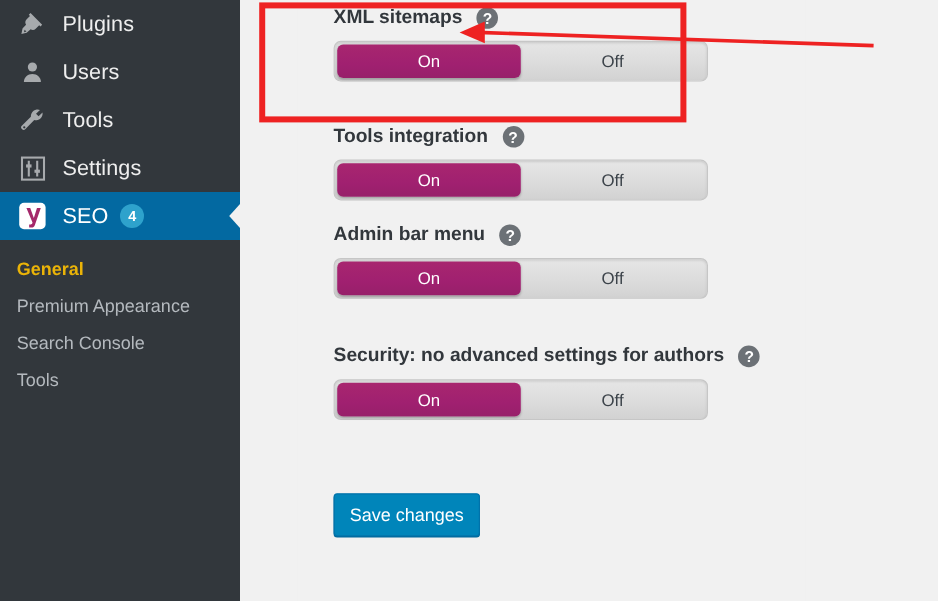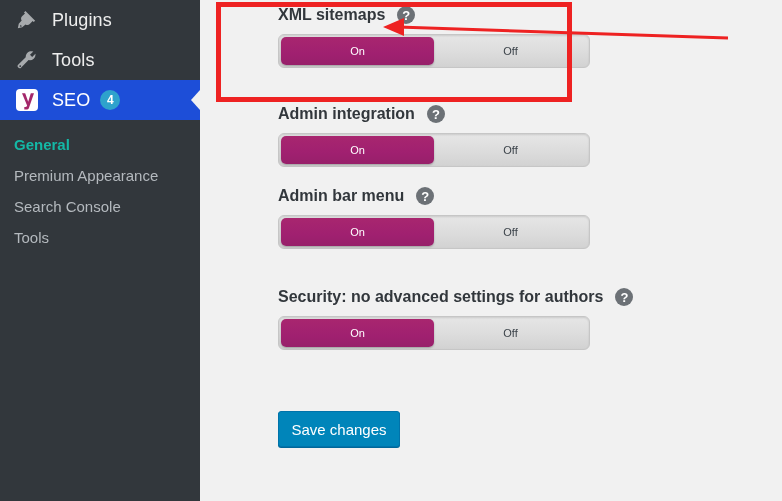--- a/index.html
+++ b/index.html
@@ -48,21 +48,21 @@
     margin-right: 10px;
     display: flex;
     align-items: center;
     justify-content: center;
     flex: none;
   }
   .nav-item .nav-icon svg { display: block; }
   .nav-label { white-space: nowrap; }
 
   .nav-item.current {
-    background: #1d4ed8;
+    background: #0369a1;
     color: #ffffff;
     font-weight: 400;
   }
   .nav-item.current .nav-arrow {
     position: absolute;
     right: 0;
     top: 50%;
     transform: translateY(-50%);
     width: 0;
     height: 0;
@@ -90,21 +90,21 @@
     padding-top: 9px;
   }
   .submenu-item {
     display: block;
     padding: 7px 0 7px 14px;
     color: #b4b9be;
     font-size: 15px;
     white-space: nowrap;
   }
   .submenu-item.active {
-    color: #14b8a6;
+    color: #eab308;
     font-weight: bold;
   }
 
   
   .main {
     position: absolute;
     left: 200px;
     top: 0;
     right: 0;
     height: 501px;
@@ -149,21 +149,21 @@
     align-items: stretch;
     box-sizing: border-box;
     position: relative;
     padding: 2px;
   }
   .toggle-opt {
     flex: 1 1 50%;
     display: flex;
     align-items: center;
     justify-content: center;
-    font-size: 11px;
+    font-size: 14px;
     color: #3c434a;
     border-radius: 5px;
     box-sizing: border-box;
     user-select: none;
   }
   .toggle-opt.selected {
     background: linear-gradient(180deg, #a8266f 0%, #a02070 60%, #97206a 100%);
     color: #ffffff;
     box-shadow: 0 1px 2px rgba(0,0,0,0.25);
   }
@@ -215,31 +215,51 @@
 
     <div class="nav-item" style="top:0">
       <span class="nav-icon">
         <svg width="22" height="22" viewBox="0 0 24 24" fill="#a7aaad">
           <path d="M10.3 2.1l-1.6 1.6 1.1 1.1-3.2 3.2c-1.3 1.3-1.4 3.2-.4 4.6L3 16.2 2 21l4.8-1 3.6-3.2c1.4 1 3.3.9 4.6-.4l3.2-3.2 1.1 1.1 1.6-1.6-10.6-10.6zM6.6 18.9l-2.2.5.5-2.2 1.7 1.7z"></path>
         </svg>
       </span>
       <span class="nav-label">Plugins</span>
     </div>
 
+    <div class="nav-item">
+      <span class="nav-icon">
+        <svg width="20" height="22" viewBox="0 0 24 24" fill="#a7aaad">
+          <circle cx="12" cy="7" r="4.6"></circle>
+          <path d="M3.5 22c0-4.7 3.8-8 8.5-8s8.5 3.3 8.5 8H3.5z"></path>
+        </svg>
+      </span>
+      <span class="nav-label">Users</span>
+    </div>
 
     <div class="nav-item">
       <span class="nav-icon">
         <svg width="22" height="22" viewBox="0 0 24 24" fill="#a7aaad">
           <path d="M21.2 5.1l-3.6 3.6-2.3-2.3 3.6-3.6A6.2 6.2 0 0 0 10.6 9l-8 8a2.2 2.2 0 1 0 3.1 3.1l8-8a6.2 6.2 0 0 0 7.5-7zM4.6 19.7a1 1 0 1 1 0-2.1 1 1 0 0 1 0 2.1z"></path>
         </svg>
       </span>
       <span class="nav-label">Tools</span>
     </div>
 
 
+    <div class="nav-item">
+      <span class="nav-icon">
+        <svg width="21" height="21" viewBox="0 0 24 24">
+          <rect x="1.5" y="1.5" width="21" height="21" fill="none" stroke="#a7aaad" stroke-width="2"></rect>
+          <path d="M8 4.5v15M16 4.5v15" stroke="#a7aaad" stroke-width="2"></path>
+          <rect x="5.4" y="8" width="5.2" height="3" fill="#a7aaad"></rect>
+          <rect x="13.4" y="13" width="5.2" height="3" fill="#a7aaad"></rect>
+        </svg>
+      </span>
+      <span class="nav-label">Settings</span>
+    </div>
 
     <div class="nav-item current">
       <span class="nav-icon">
         <svg width="24" height="24" viewBox="0 0 24 24">
           <rect x="1" y="1" width="22" height="22" rx="4" fill="#ffffff"></rect>
           <path d="M7 5.3h3.2l3 8.4 2.6-8.4H19l-5 14.4c-.5 1.4-1.3 1.9-2.9 1.9H9.3v-2.6h1.2c.8 0 1.2-.2 1.4-.9l.2-.6L7 5.3z" fill="#a4286a"></path>
         </svg>
       </span>
       <span class="nav-label">SEO</span>
       <span class="badge">4</span>
@@ -262,21 +282,21 @@
         <span class="help-icon">?</span>
       </div>
       <div class="toggle">
         <span class="toggle-opt selected">On</span>
         <span class="toggle-opt">Off</span>
       </div>
     </div>
 
     <div class="setting-block" style="top:105px">
       <div class="setting-title">
-        <span>Admin integration</span>
+        <span>Tools integration</span>
         <span class="help-icon">?</span>
       </div>
       <div class="toggle">
         <span class="toggle-opt selected">On</span>
         <span class="toggle-opt">Off</span>
       </div>
     </div>
 
     <div class="setting-block" style="top:187px">
       <div class="setting-title">

